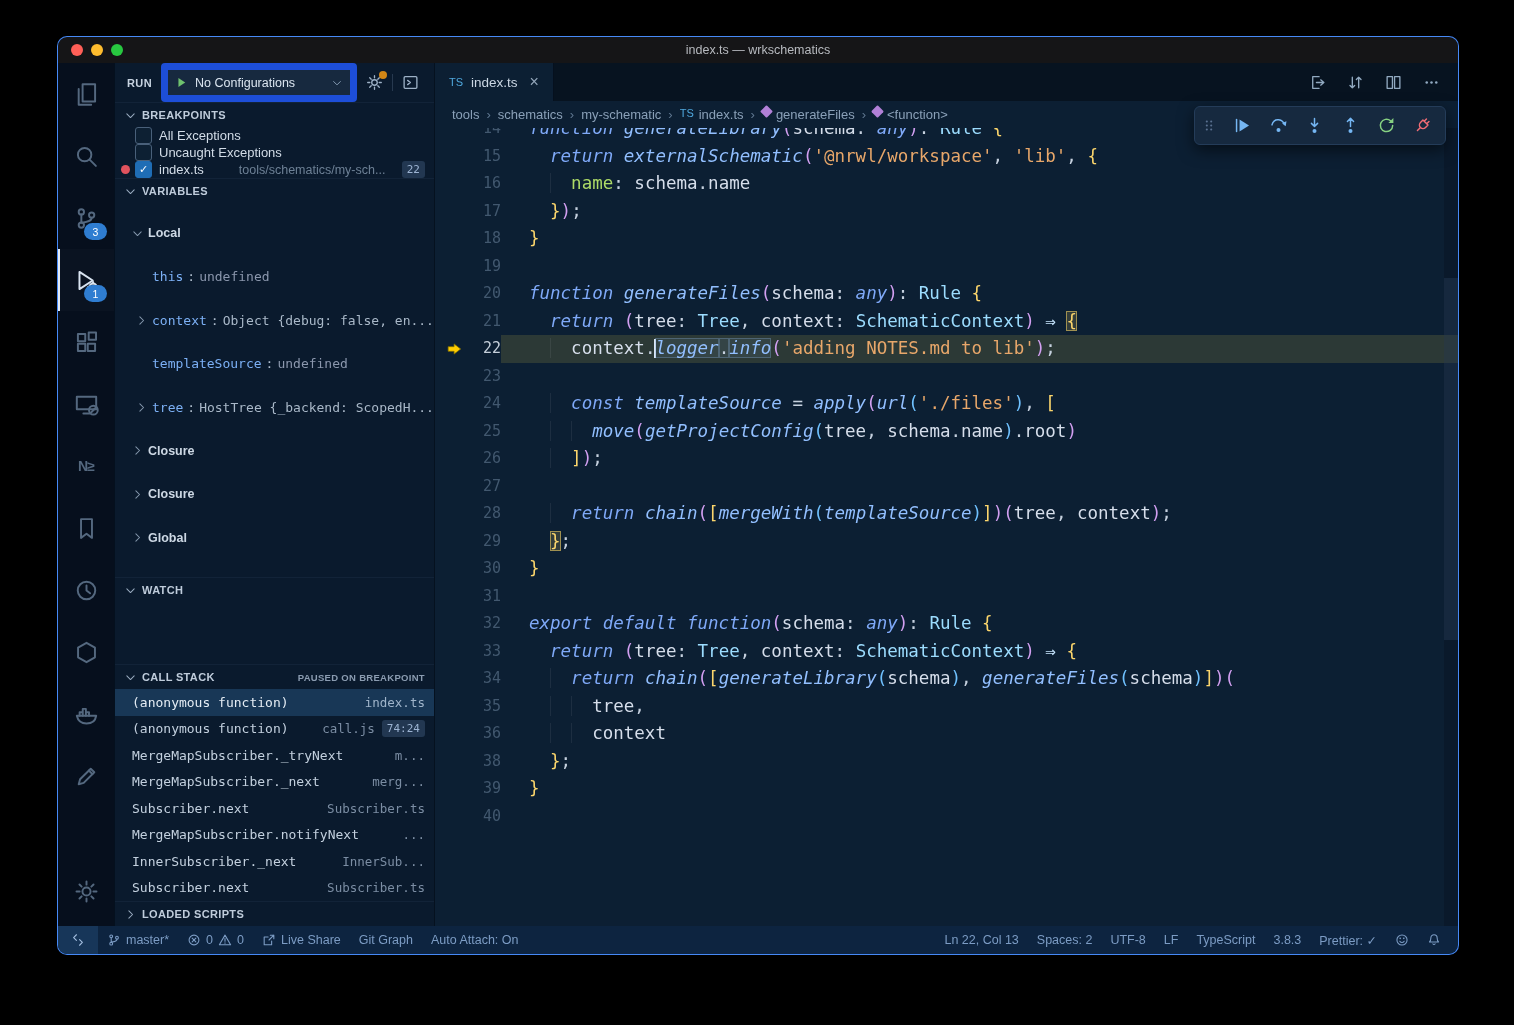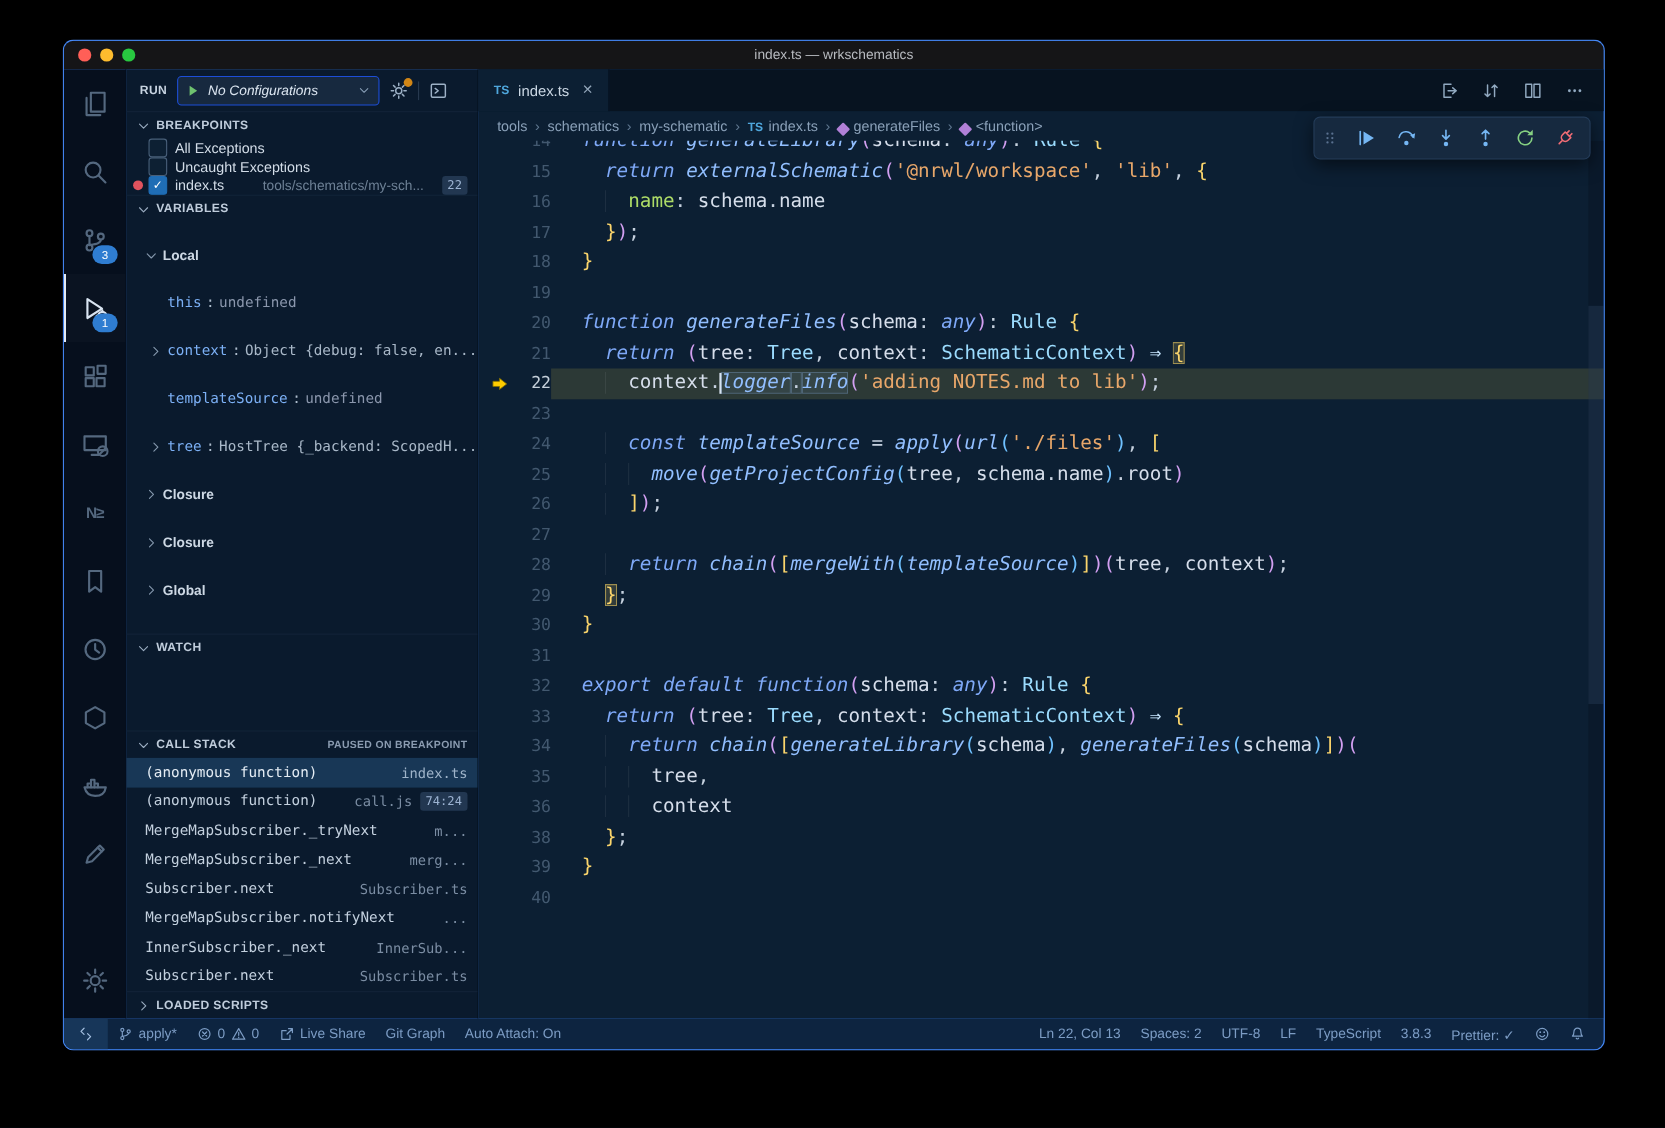--- a/index.html
+++ b/index.html
@@ -23,22 +23,22 @@
   .ab-item .ic{width:25px;height:25px;}
   .ab-badge{position:absolute;right:7px;bottom:9px;min-width:17px;height:17px;border-radius:9px;background:#2f7dd1;
     color:#fff;font-size:10.5px;display:flex;align-items:center;justify-content:center;padding:0 3px;}
   .ab-bottom{margin-top:auto;margin-bottom:4px;}
   .nx-text{font-size:14px;font-weight:700;letter-spacing:-1px;}
   
   .sidebar{flex:0 0 318px;background:#0a1a2d;border-right:1px solid #05111f;display:flex;flex-direction:column;
     color:#aebdcd;font-size:13px;min-height:0;}
   .run-row{flex:0 0 38px;display:flex;align-items:center;gap:9px;padding:0 12px;}
   .run-label{font-size:11px;font-weight:700;letter-spacing:.4px;color:#c7d3e0;}
-  .run-dd{flex:0 0 168px;height:25px;background:#17293f;border:1px solid #1d4ed8;border-radius:4px;
-    display:flex;align-items:center;gap:7px;padding:0 7px;color:#dbe5f0;font-size:12.5px;cursor:default;font-style:italic;}
+  .run-dd{flex:0 0 168px;height:25px;background:#17293f;border:7px solid #1d4ed8;border-radius:4px;
+    display:flex;align-items:center;gap:7px;padding:0 7px;color:#dbe5f0;font-size:12.5px;cursor:default;}
   .run-dd .play-ic{color:#6fc26f;width:13px;height:13px;}
   .run-dd-text{flex:1;white-space:nowrap;overflow:hidden;}
   .run-dd .chev{width:12px;height:12px;color:#8aa0b8;}
   .gear-wrap{position:relative;display:inline-flex;color:#9db1c6;}
   .gear-wrap .ic{width:17px;height:17px;}
   .gear-dot{position:absolute;top:-3px;right:-4px;width:8px;height:8px;border-radius:50%;background:#d18616;}
   .run-sep{width:1px;height:17px;background:#27394f;}
   .console-ic{width:17px;height:17px;color:#9db1c6;}
   .sect{flex:0 0 24px;display:flex;align-items:center;gap:5px;padding:0 9px;border-top:1px solid #122338;
     font-size:11px;font-weight:700;letter-spacing:.35px;color:#bfccdb;}
@@ -66,27 +66,27 @@
   .cs-row{height:26.5px;display:flex;align-items:center;gap:7px;padding:0 9px 0 17px;white-space:nowrap;
     font-family:"DejaVu Sans Mono",monospace;font-size:13px;color:#c3d0de;}
   .cs-row.sel{background:#183756;color:#e4ecf4;}
   .cs-file{margin-left:auto;color:#7b8da3;font-size:12.5px;}
   .cs-row.sel .cs-file{color:#9fb4ca;}
   
   .editor{flex:1;display:flex;flex-direction:column;background:#0c1f33;position:relative;min-width:0;}
   .tabstrip{flex:0 0 38px;background:#071320;display:flex;align-items:stretch;}
   .tab{display:flex;align-items:center;gap:8px;padding:0 14px;background:#0c1f33;color:#cbd7e4;font-size:13.5px;
     border-right:1px solid #05101e;}
-  .ts-mini{color:#4fa7dd;font-weight:700;font-size:11px;}
+  .ts-mini{color:#4fa7dd;font-weight:400;font-size:11px;}
   .tab-close{color:#93a6ba;font-size:16px;margin-left:4px;}
   .tab-actions{margin-left:auto;display:flex;align-items:center;gap:21px;padding-right:18px;color:#92aac1;}
   .tab-actions .ic{width:17px;height:17px;}
   .breadcrumbs{flex:0 0 27px;display:flex;align-items:center;gap:7px;padding:0 17px;font-size:13px;color:#8aa0b8;white-space:nowrap;}
   .bc-sep{color:#5f7790;font-size:13px;}
-  .bc-item{display:flex;align-items:flex-end;gap:5px;}
+  .bc-item{display:flex;align-items:flex-start;gap:5px;}
   .sym-ico{width:9px;height:9px;background:#b180d7;transform:rotate(45deg);border-radius:1px;display:inline-block;}
   .code-viewport{flex:1;position:relative;overflow:hidden;
     font-family:"DejaVu Sans Mono",monospace;font-size:17.5px;line-height:27.5px;}
   .code-scroll{margin-top:-13px;}
   .cline{display:flex;height:27.5px;white-space:pre;}
   .gut{flex:0 0 66px;text-align:right;color:#42586f;font-size:15px;position:relative;}
   .cline.cur .gut{color:#c5cfda;}
   .dbg-arrow{position:absolute;left:11px;top:50%;transform:translateY(-50%);width:17px;height:17px;display:inline-flex;}
   .ctext{flex:1;padding-left:28px;color:#d6deeb;}
   .cline.cur .ctext{background:rgba(210,192,72,.17);}
@@ -618,21 +618,21 @@
           </div>
           <div class="sb-item">
             <span class="ic">
               <svg viewBox="0 0 16 16">
                 <circle cx="4.8" cy="3.8" r="1.6"></circle>
                 <circle cx="4.8" cy="12.2" r="1.6"></circle>
                 <circle cx="11.4" cy="5.4" r="1.6"></circle>
                 <path d="M4.8 5.4v5.2M11.4 7c0 2.4-3 2.6-6.6 3.6"></path>
               </svg>
             </span>
-            <span>apply*</span>
+            <span>master*</span>
           </div>
           <div class="sb-item">
             <span class="ic">
               <svg viewBox="0 0 16 16">
                 <circle cx="8" cy="8" r="5.6"></circle>
                 <path d="M5.9 5.9l4.2 4.2M10.1 5.9l-4.2 4.2"></path>
               </svg>
             </span>
             <span>0</span>
             <span class="ic">

